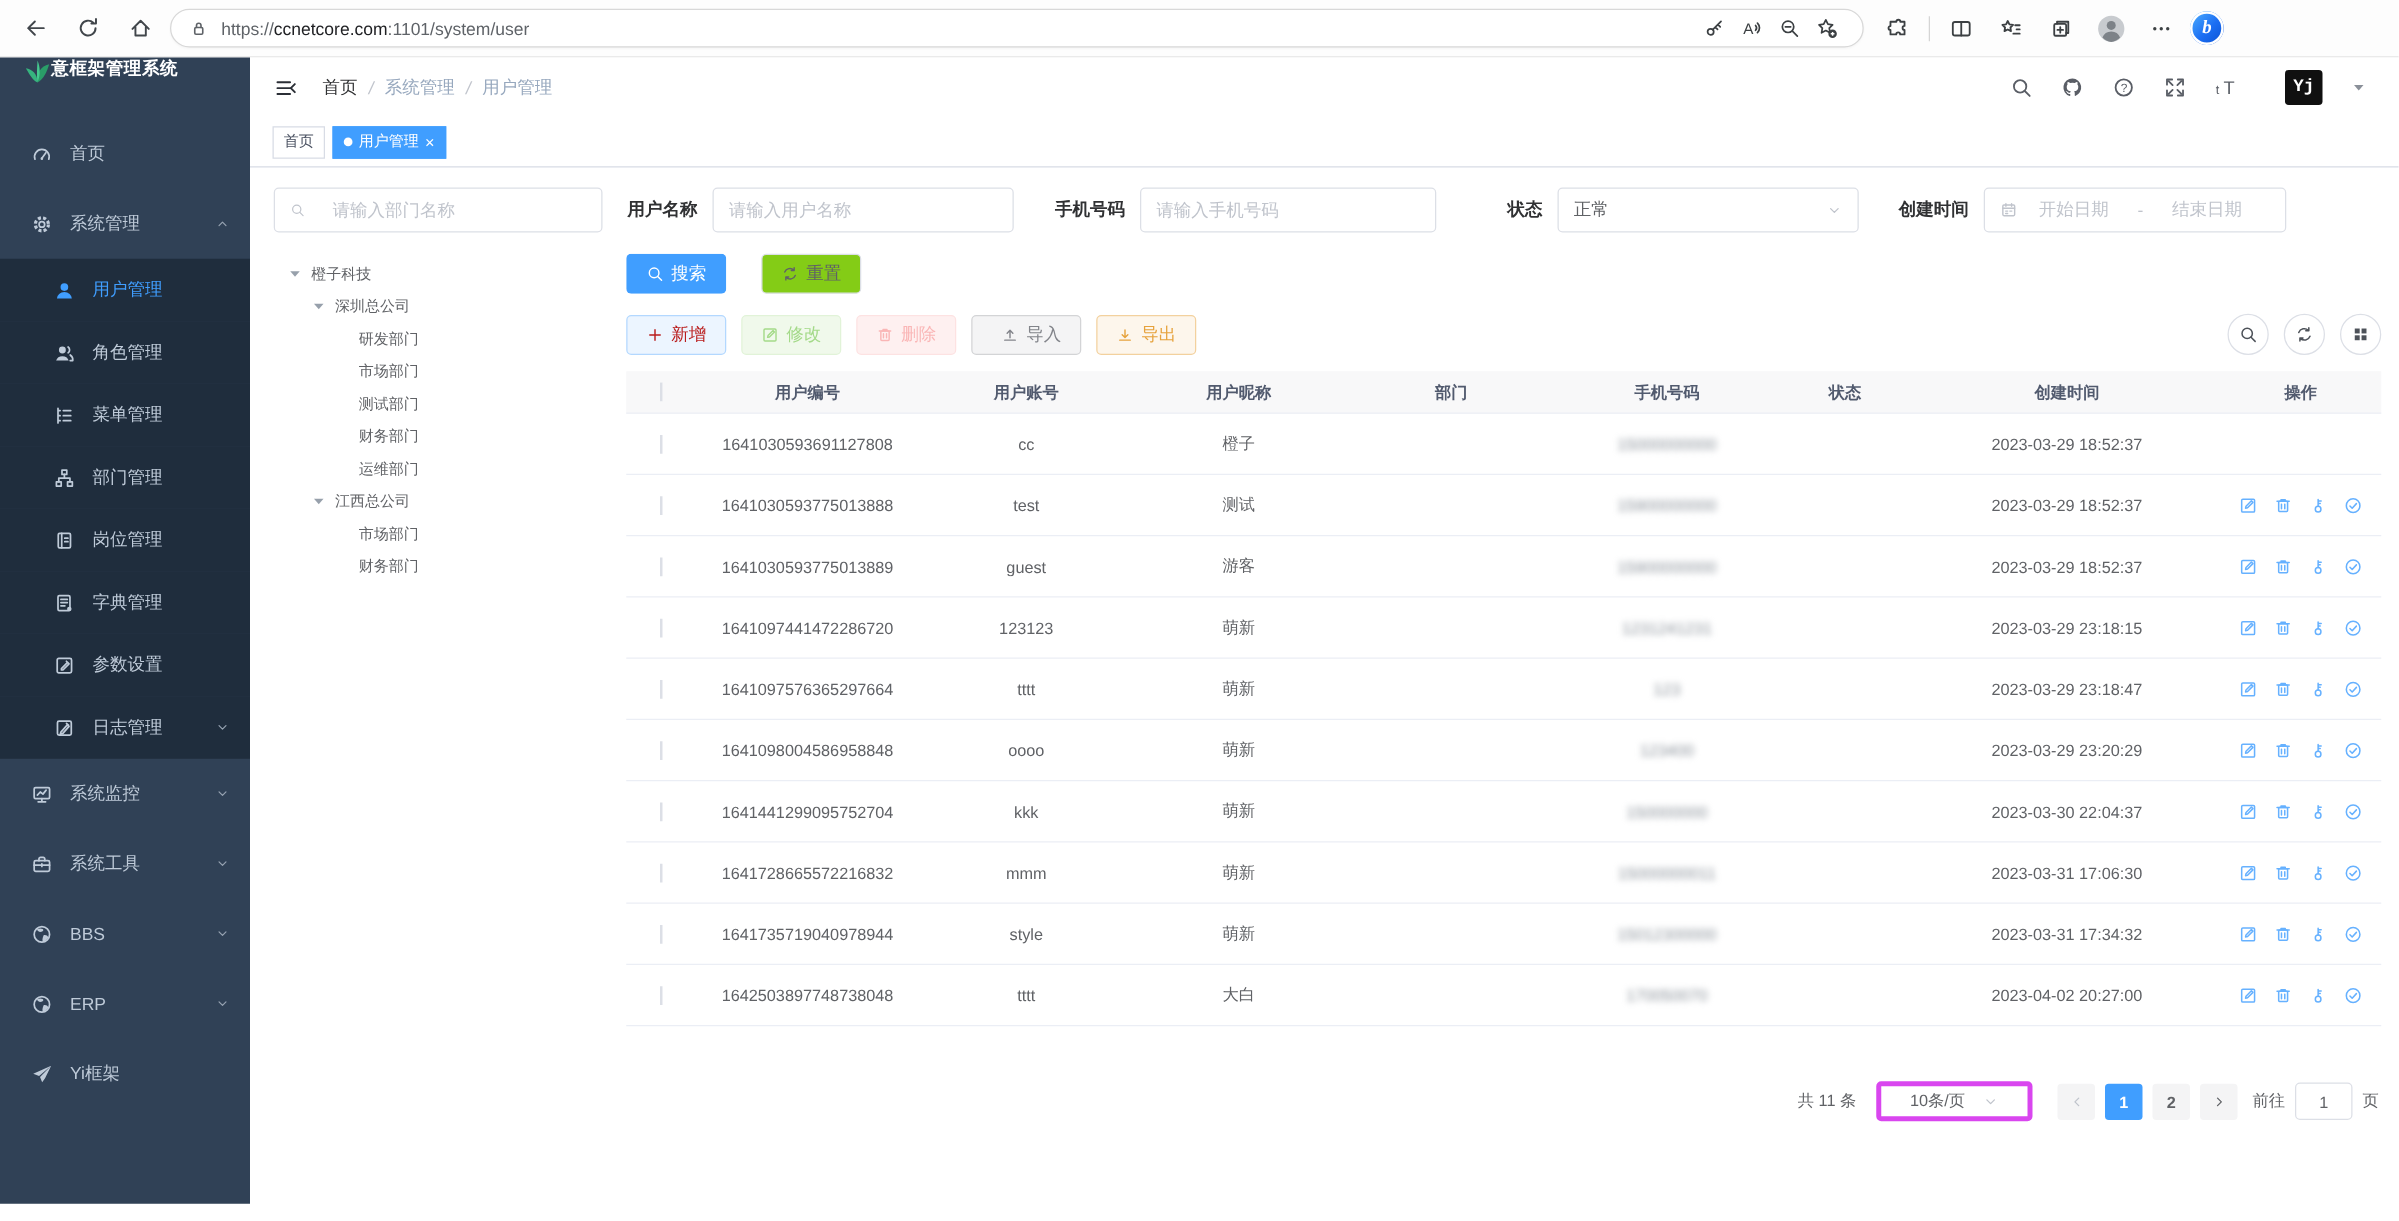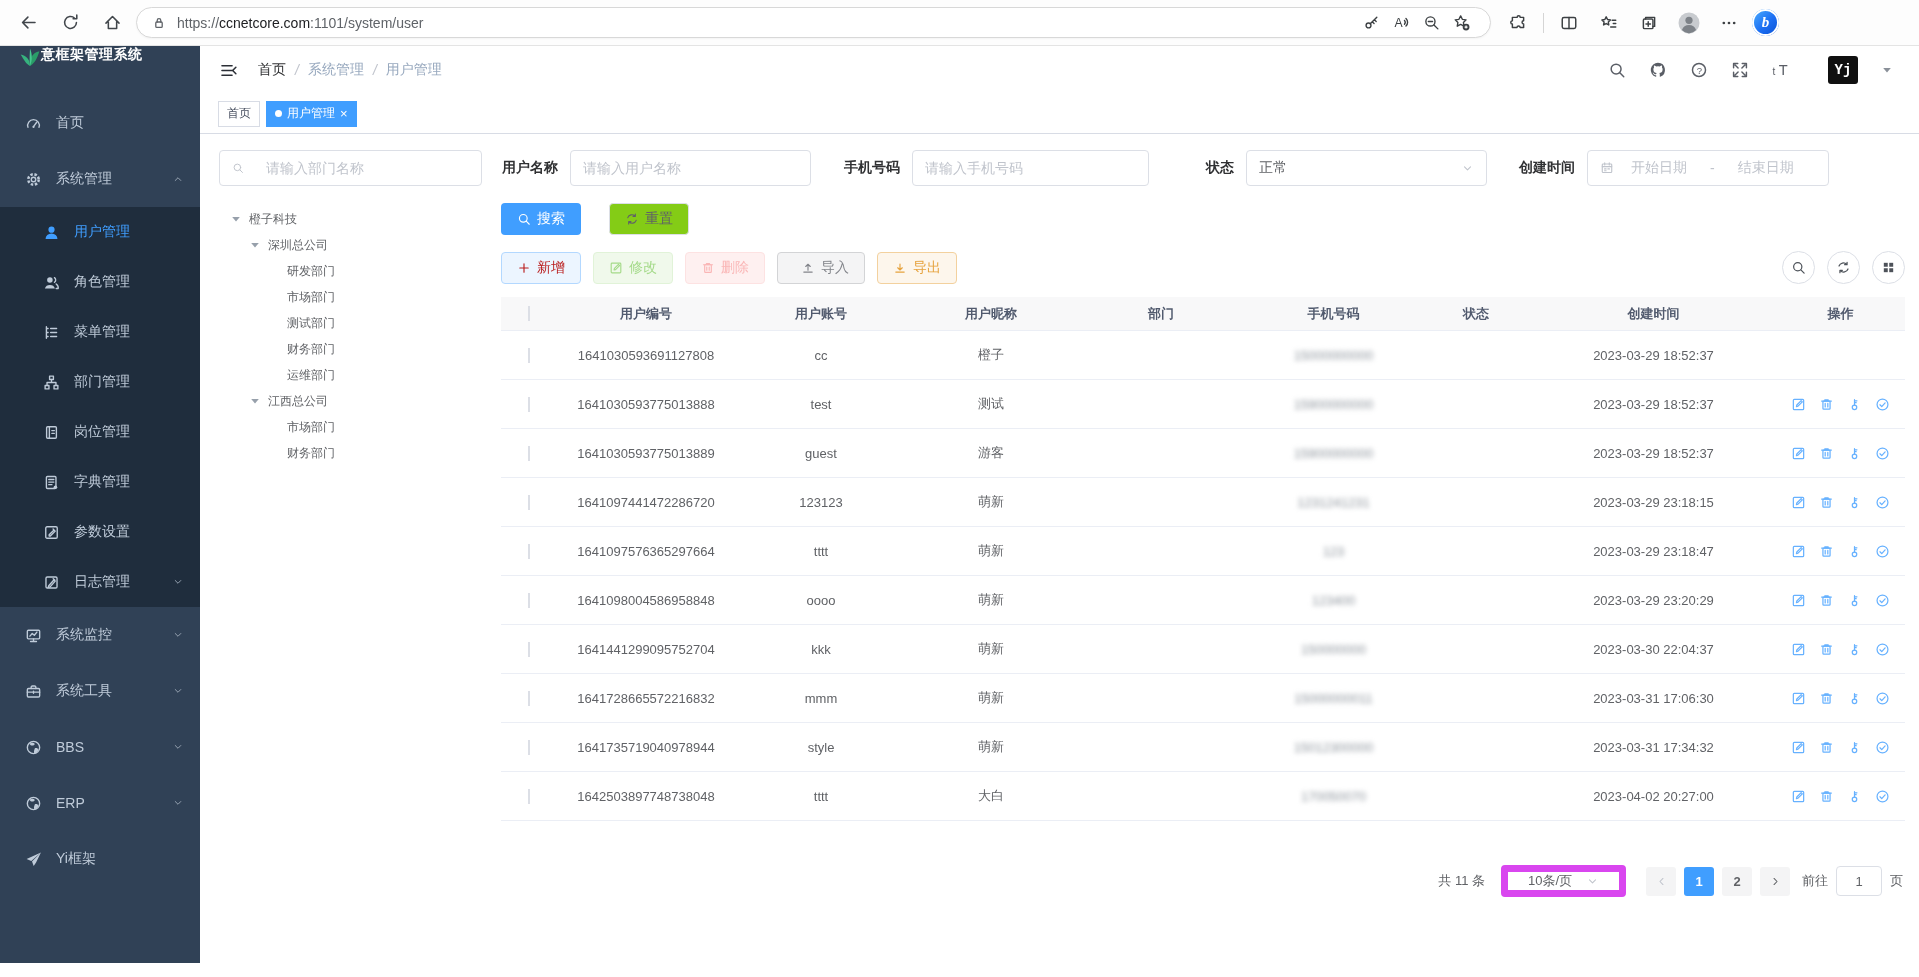--- a/index.html
+++ b/index.html
@@ -134,21 +134,21 @@
   .cbx { width:14px; height:14px; border:1px solid #dcdfe6; border-radius:2px; background:#fff; margin:0 auto; cursor:pointer; }
   .switch { width:40px; height:20px; border-radius:10px; background:#409eff; position:relative; margin:0 auto; cursor:pointer; }
   .switch::after { content:''; position:absolute; top:2px; right:2px; width:16px; height:16px;
     border-radius:50%; background:#fff; }
   .blur-text { color:#8d949c; filter:blur(2.6px); }
   .c-actions { display:flex; justify-content:center; gap:13px; color:#66b1ff; }
   .c-actions svg { width:15px; height:15px; cursor:pointer; }
 
   .pagination { margin-top:44px; display:flex; align-items:center; justify-content:flex-end;
     font-size:13px; color:#606266; padding-right:2px; }
-  .page-size { width:125px; height:32px; border:7px solid #d946ef; border-radius:4px; margin-left:16px;
+  .page-size { width:125px; height:32px; border:4px solid #d946ef; border-radius:4px; margin-left:16px;
     display:flex; align-items:center; justify-content:center; gap:14px; color:#606266; cursor:pointer; }
   .page-size .chev { color:#c0c4cc; width:13px; height:13px; }
   .pg-btn { min-width:30px; height:29px; border-radius:3px; background:#f4f4f5; color:#606266;
     display:flex; align-items:center; justify-content:center; font-weight:bold; cursor:pointer; }
   .pg-prev { margin-left:20px; color:#c0c4cc; }
   .pg-next { color:#606266; }
   .pg-btn svg { width:13px; height:13px; }
   .pages { display:flex; gap:8px; margin:0 8px; }
   .pg-page.active { background:#409eff; color:#fff; }
   .goto-label { margin-left:12px; }

